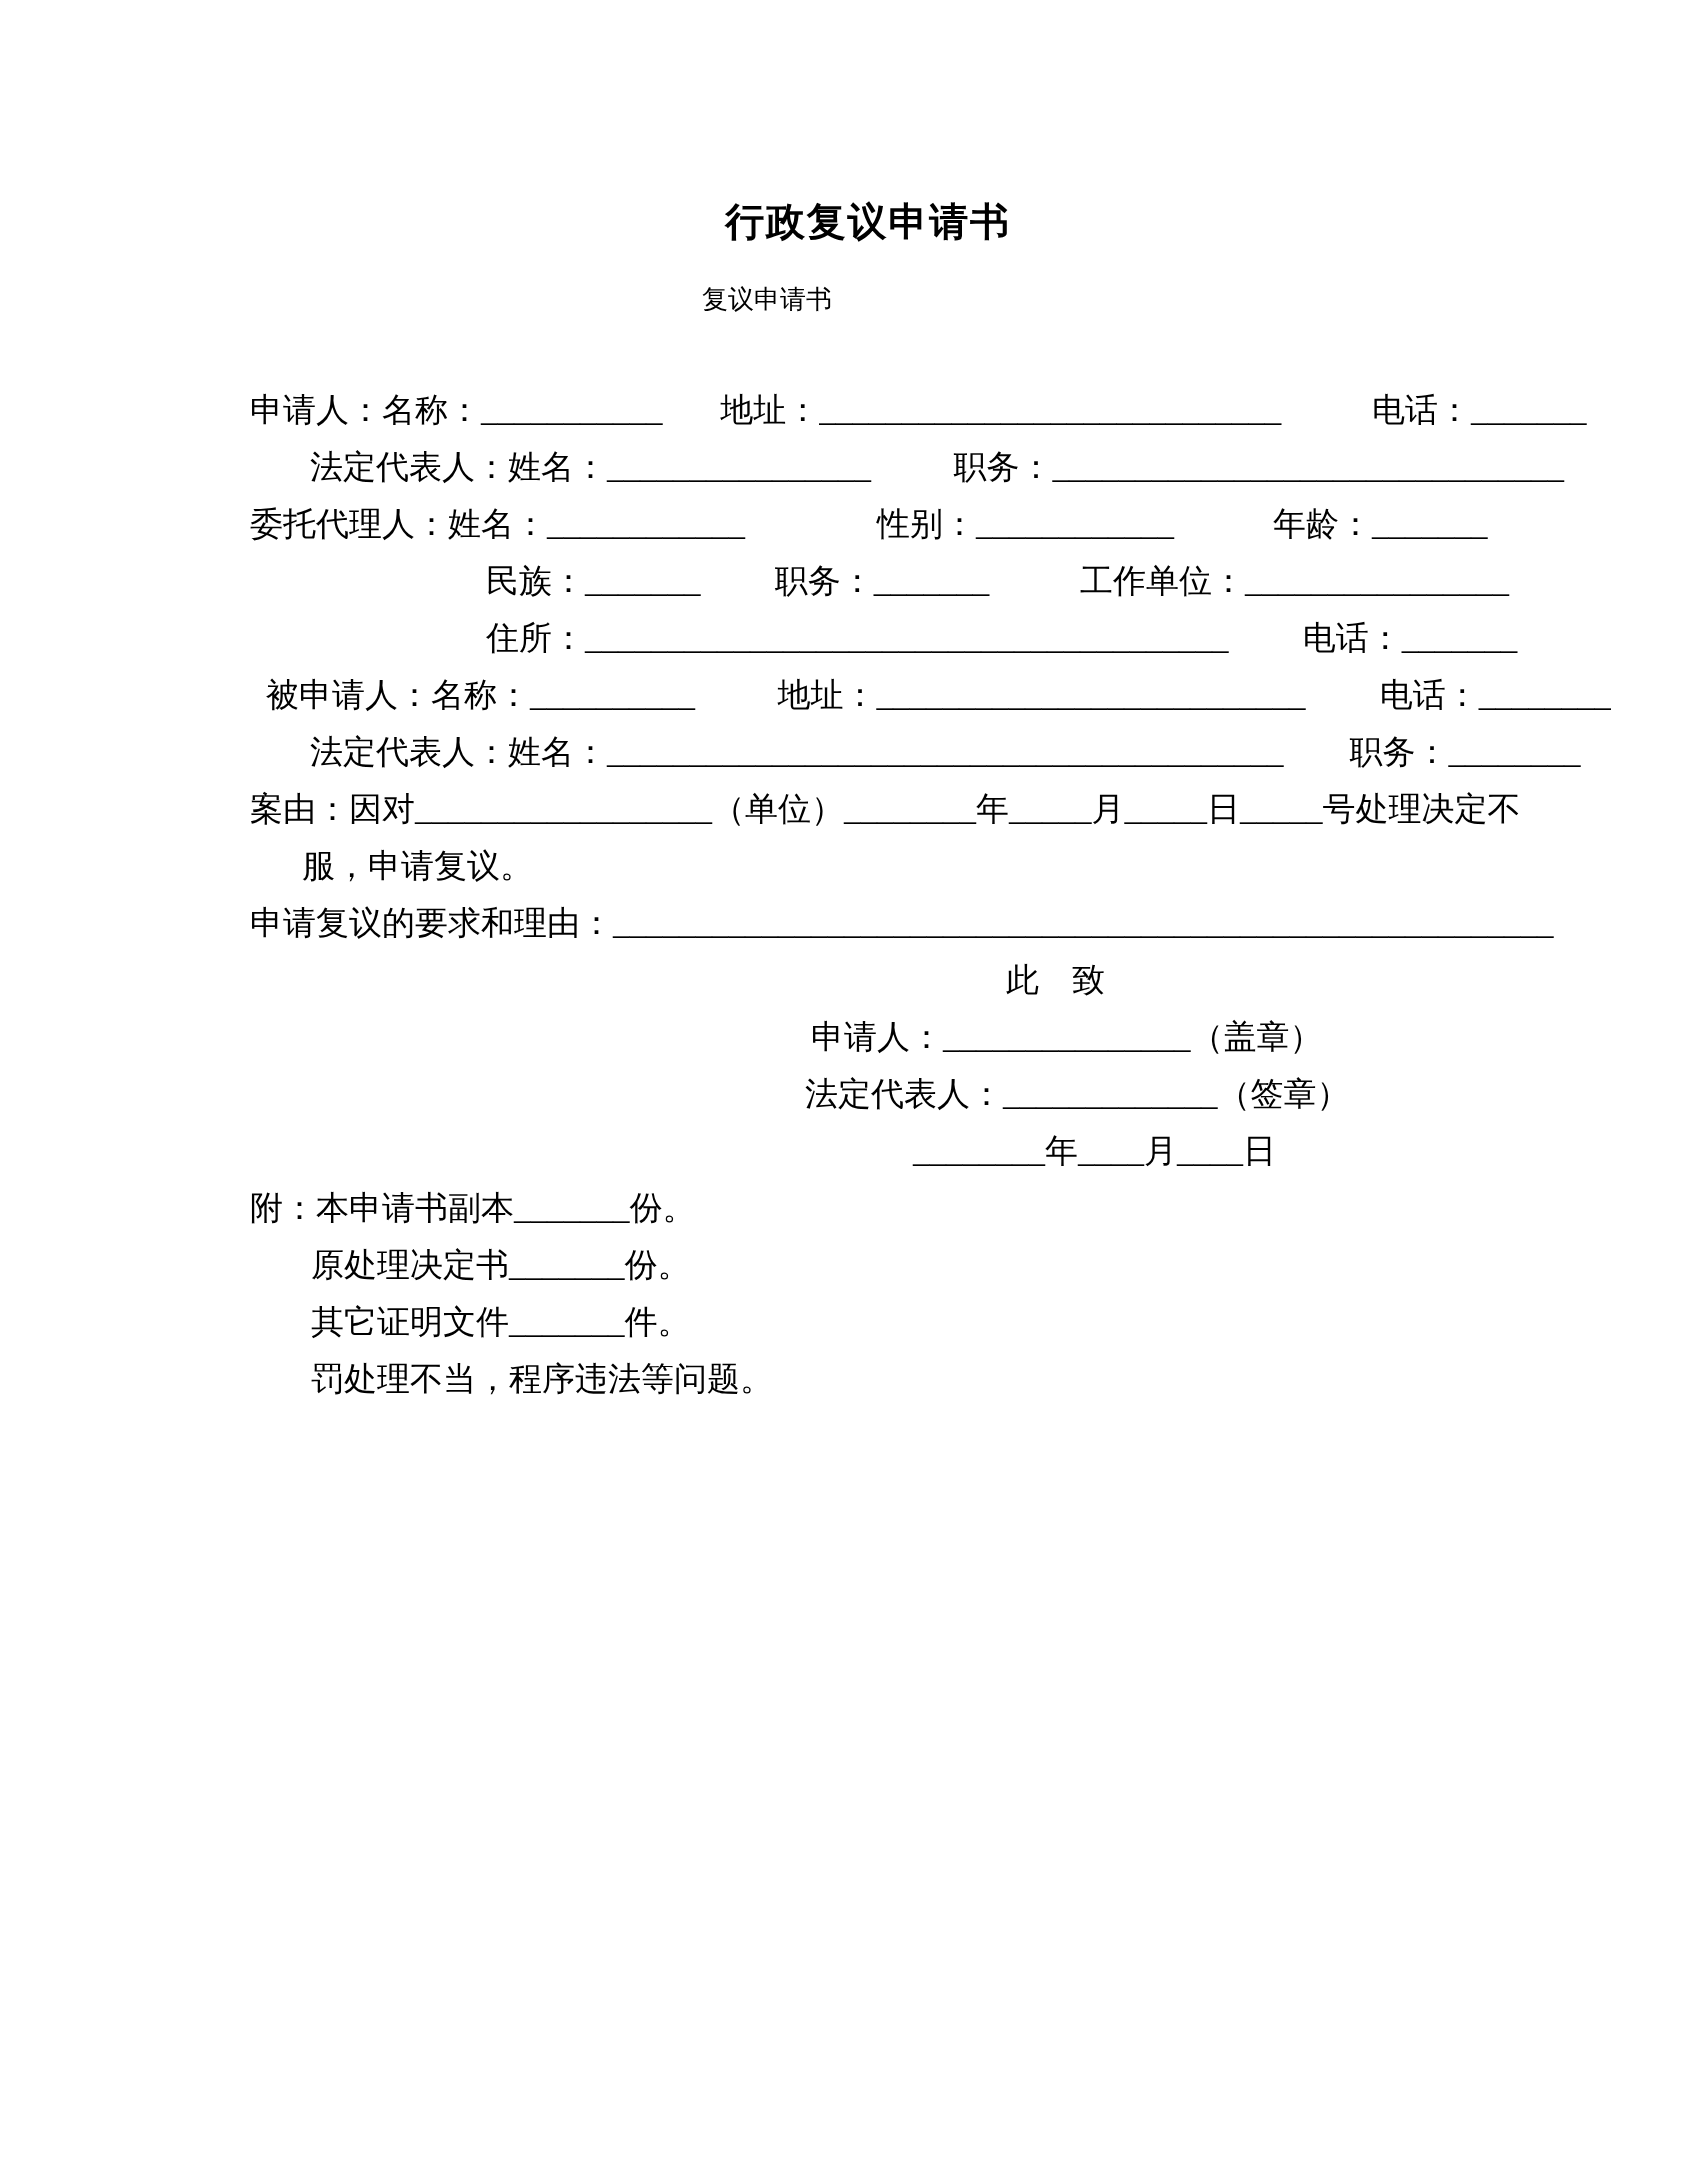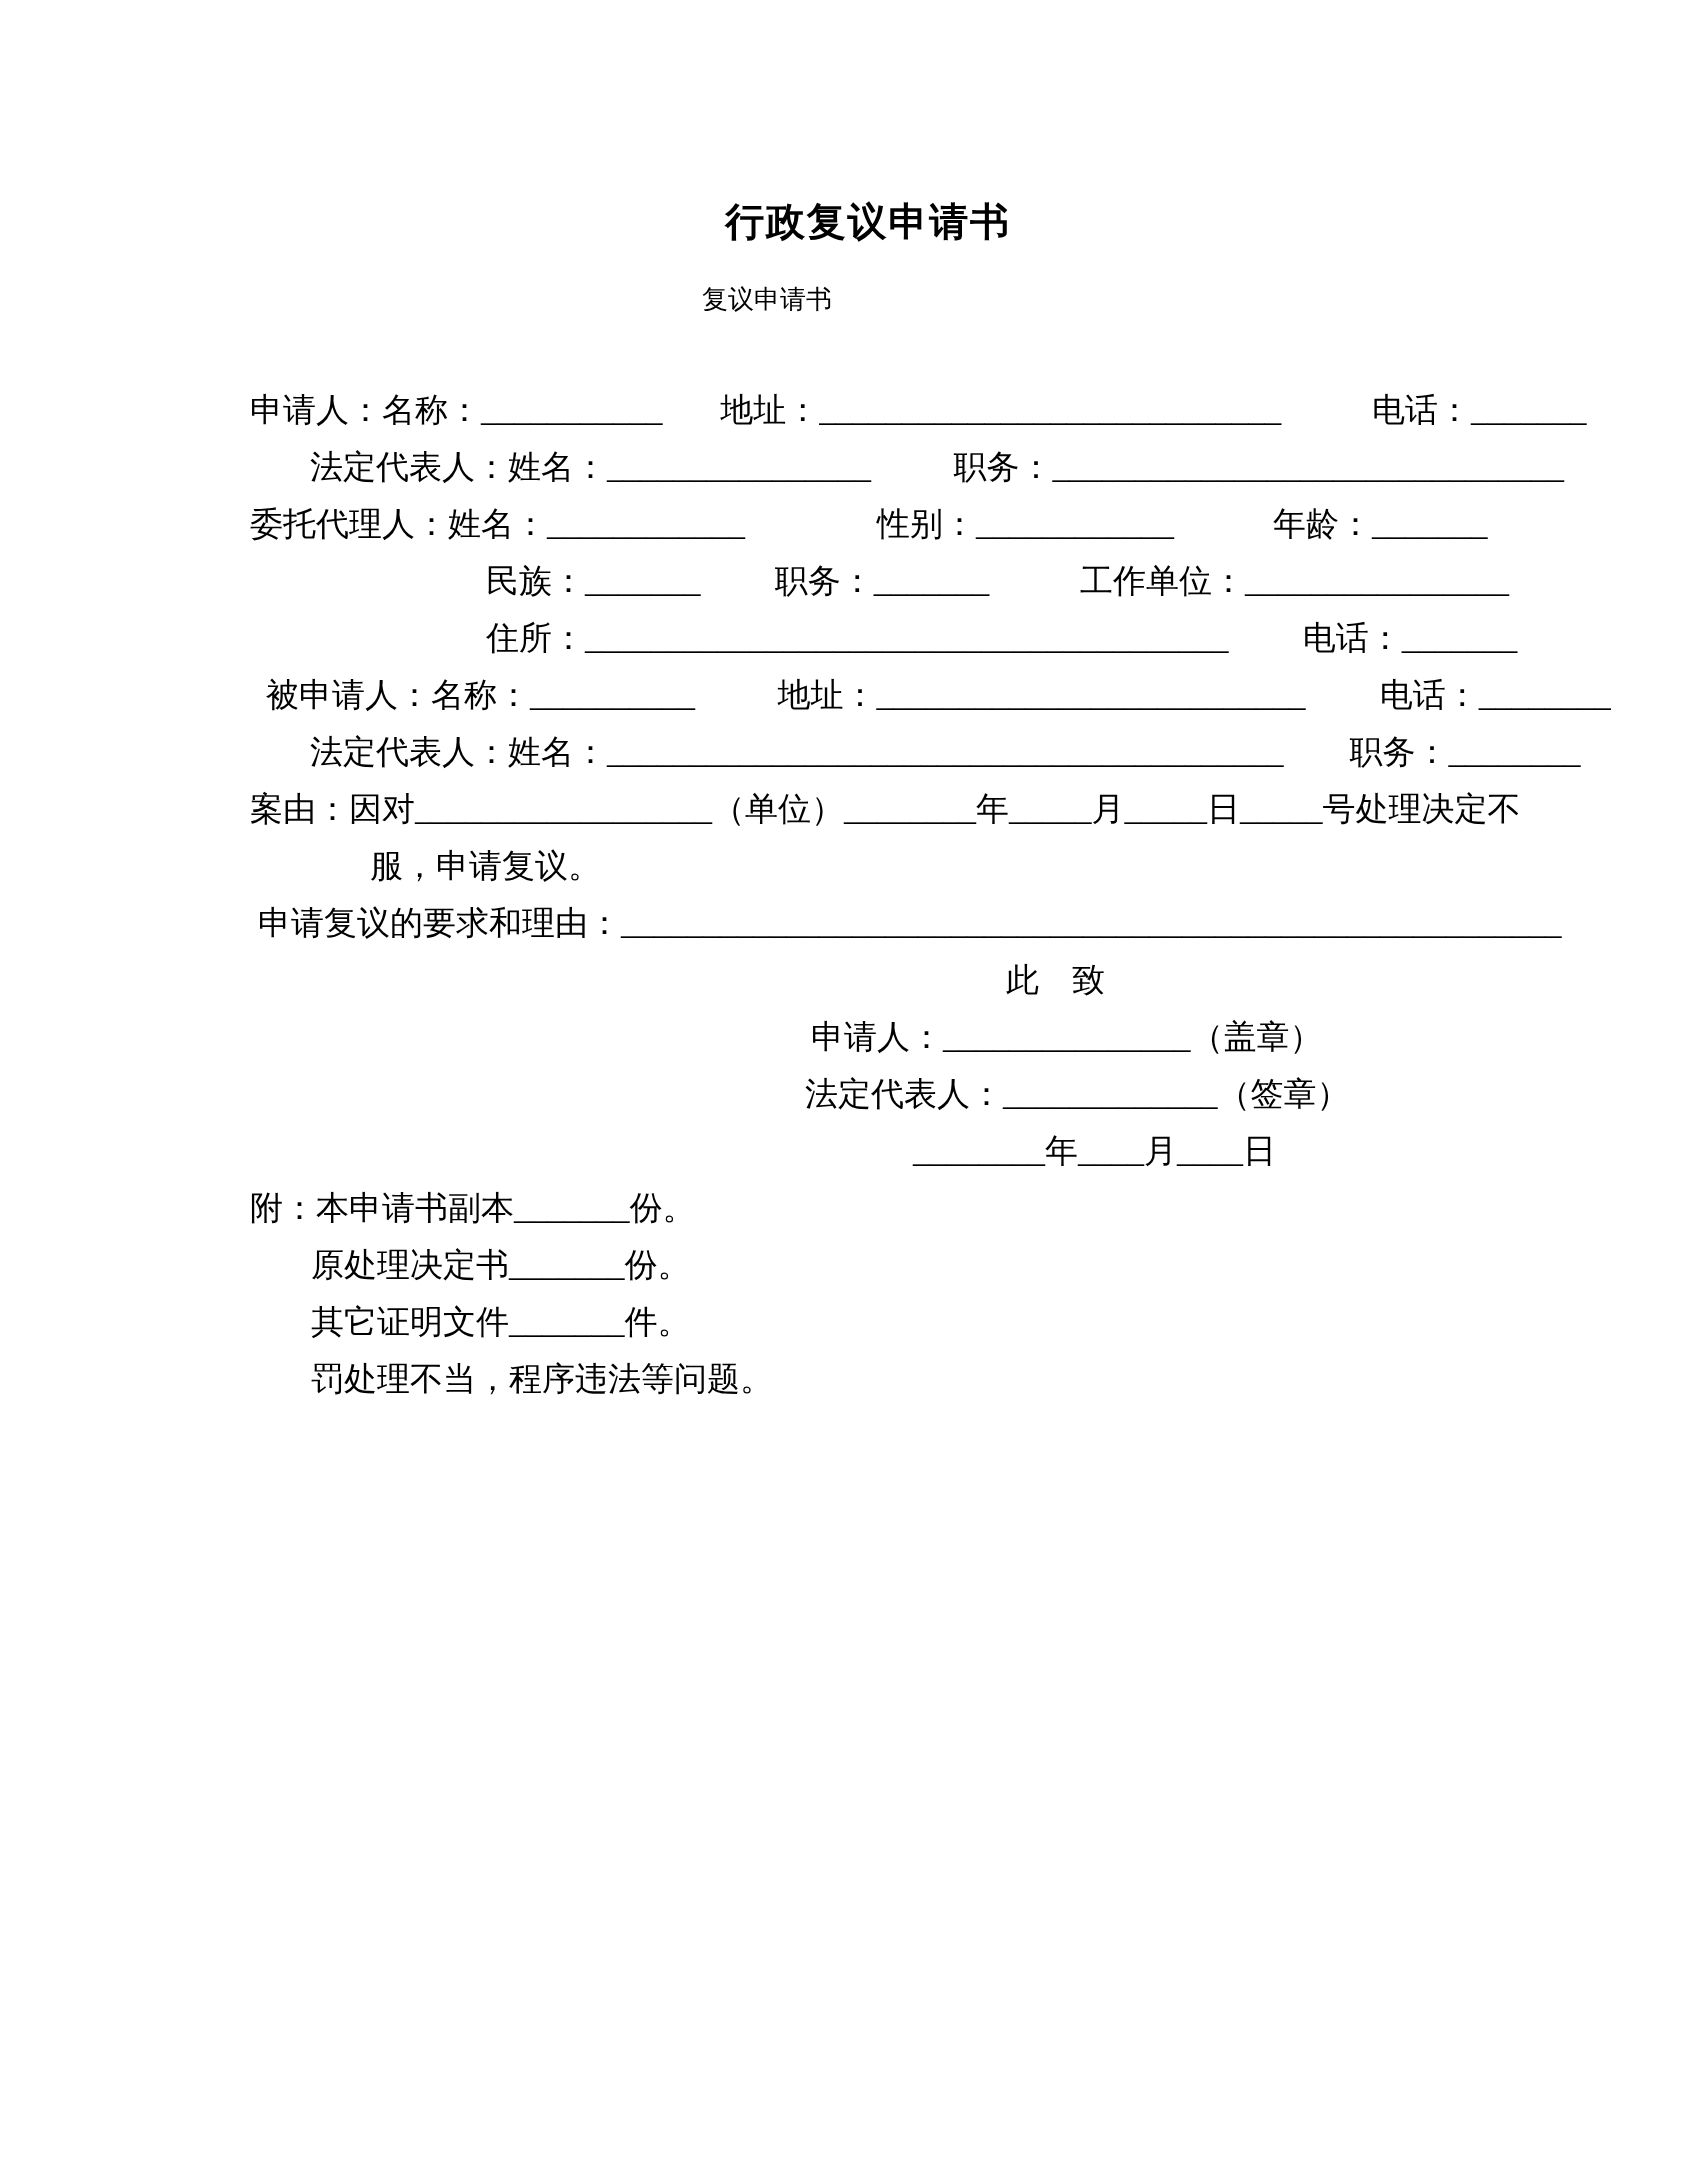--- a/index.html
+++ b/index.html
@@ -64,22 +64,22 @@
   <div class="subtitle">复议申请书</div>
   <div class="content">
       <div class="line" style="margin-left: 0px;">申请人：名称：___________       地址：____________________________           电话：_______</div>
       <div class="line" style="margin-left: 60px;">法定代表人：姓名：________________          职务：_______________________________</div>
       <div class="line" style="">委托代理人：姓名：____________                性别：____________            年龄：_______</div>
       <div class="line" style="margin-left: 236px;">民族：_______         职务：_______           工作单位：________________</div>
       <div class="line" style="margin-left: 236px;">住所：_______________________________________         电话：_______</div>
       <div class="line" style="margin-left: 16px; text-align: right;">被申请人：名称：__________          地址：__________________________         电话：________</div>
       <div class="line" style="margin-left: 60px;">法定代表人：姓名：_________________________________________        职务：________</div>
       <div class="line" style="margin-left: 0px;">案由：因对__________________（单位）________年_____月_____日_____号处理决定不</div>
-      <div class="line" style="margin-left: 120px;">服，申请复议。</div>
-      <div class="line" style="margin-left: 8px;">申请复议的要求和理由：_________________________________________________________</div>
+      <div class="line" style="margin-left: 52px;">服，申请复议。</div>
+      <div class="line" style="margin-left: 0px;">申请复议的要求和理由：_________________________________________________________</div>
       <div class="line" style="margin-left: 756px;">此    致</div>
       <div class="line" style="margin-left: 561px;">申请人：_______________（盖章）</div>
       <div class="line" style="margin-left: 555px;">法定代表人：_____________（签章）</div>
       <div class="line" style="margin-left: 663px;">________年____月____日</div>
       <div class="line" style="margin-left: 0px;">附：本申请书副本_______份。</div>
       <div class="line" style="margin-left: 61px;">原处理决定书_______份。</div>
       <div class="line" style="margin-left: 61px;">其它证明文件_______件。</div>
       <div class="line" style="margin-left: 61px;">罚处理不当，程序违法等问题。</div>
     </div>
 </div>

